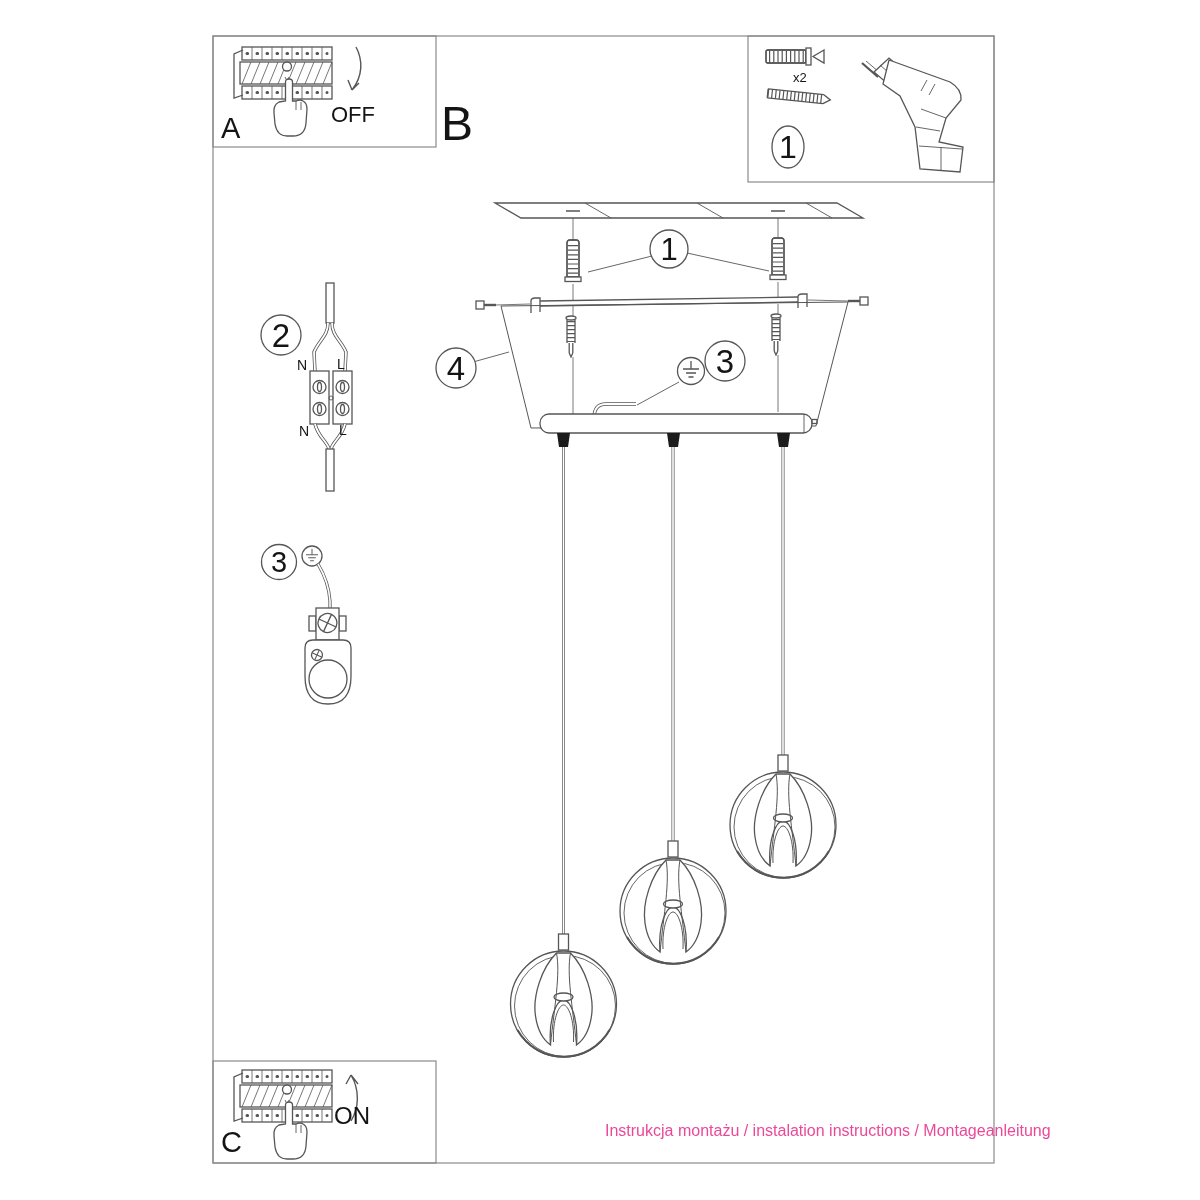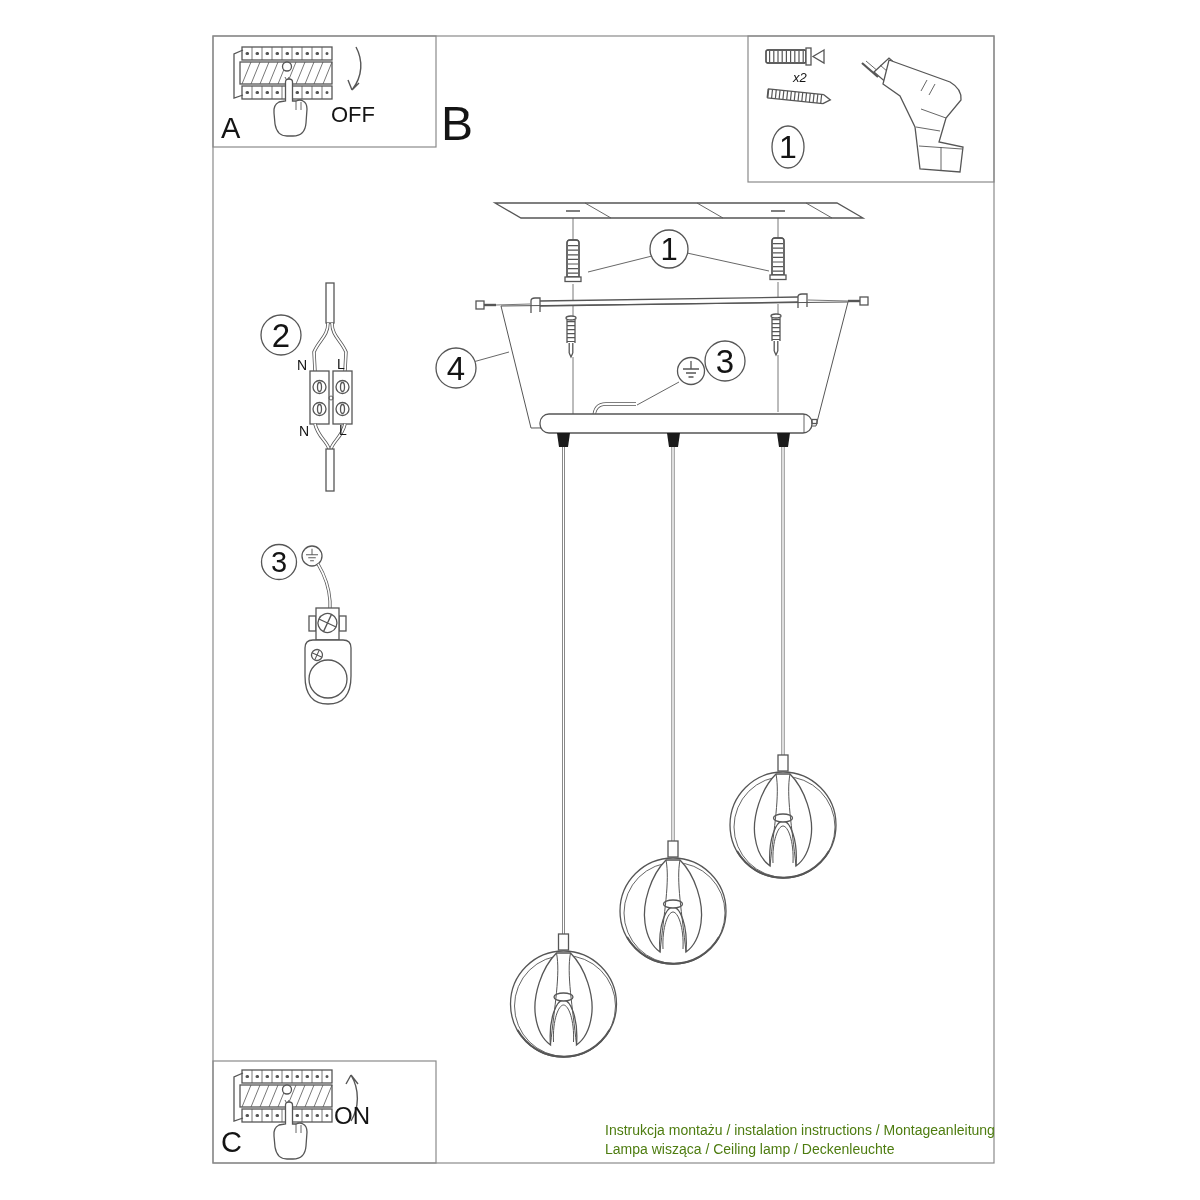--- a/index.html
+++ b/index.html
@@ -1,21 +1,21 @@
 <!DOCTYPE html>
 <html><head>
 <meta charset="utf-8">
 <style>
   html,body{margin:0;padding:0;background:#ffffff;}
   body{width:1200px;height:1200px;position:relative;font-family:"Liberation Sans",sans-serif;}
   .sheet{position:absolute;inset:0;}
   svg{position:absolute;left:0;top:0;}
   .lbl{position:absolute;color:#141414;white-space:nowrap;line-height:1;}
   .c-num{display:flex;align-items:center;justify-content:center;text-align:center;}
-  .footer{position:absolute;color:#4d7c0f;font-size:14px;line-height:19px;}
+  .footer{position:absolute;color:#ec4899;font-size:16px;line-height:19px;}
 </style>
 </head>
 <body>
 
 <div class="sheet">
 
 <svg width="1200" height="1200" viewBox="0 0 1200 1200">
   <defs>
 
     <g id="bp">
@@ -218,32 +218,31 @@
     <circle cx="725" cy="361" r="20" fill="#fff"></circle>
     <circle cx="456" cy="368" r="20" fill="#fff"></circle>
   </g>
 </svg>
 
 <div class="lbl" style="left:441px;top:100px;font-size:48px;">B</div>
 <div class="lbl" style="left:221px;top:114px;font-size:29px;">A</div>
 <div class="lbl" style="left:331px;top:104px;font-size:22px;">OFF</div>
 <div class="lbl" style="left:221px;top:1128px;font-size:29px;">C</div>
 <div class="lbl" style="left:334px;top:1060px;font-size:24px;margin-top:44px;">ON</div>
-<div class="lbl" style="left:793px;top:71px;font-size:13px;font-style:italic;">x2</div>
+<div class="lbl" style="left:793px;top:71px;font-size:13px;">x2</div>
 
 <div class="lbl c-num" style="left:770px;top:125px;width:36px;height:44px;font-size:32px;">1</div>
 <div class="lbl c-num" style="left:651px;top:231px;width:36px;height:36px;font-size:31px;">1</div>
 <div class="lbl c-num" style="left:261px;top:315px;width:40px;height:40px;font-size:33px;">2</div>
 <div class="lbl c-num" style="left:262px;top:545px;width:34px;height:34px;font-size:29px;">3</div>
 <div class="lbl c-num" style="left:705px;top:341px;width:40px;height:40px;font-size:33px;">3</div>
 <div class="lbl c-num" style="left:436px;top:348px;width:40px;height:40px;font-size:33px;">4</div>
 
 <div class="lbl" style="left:297px;top:358px;font-size:14px;">N</div>
 <div class="lbl" style="left:337px;top:357px;font-size:14px;">L</div>
 <div class="lbl" style="left:299px;top:424px;font-size:14px;">N</div>
 <div class="lbl" style="left:339px;top:423px;font-size:14px;">L</div>
 
 <div class="footer" style="left:605px;top:1121px;">
   <div>Instrukcja montażu / instalation instructions / Montageanleitung</div>
-  <div>Lampa wisząca / Ceiling lamp / Deckenleuchte</div>
 </div>
 
 </div>
 
 </body></html>

